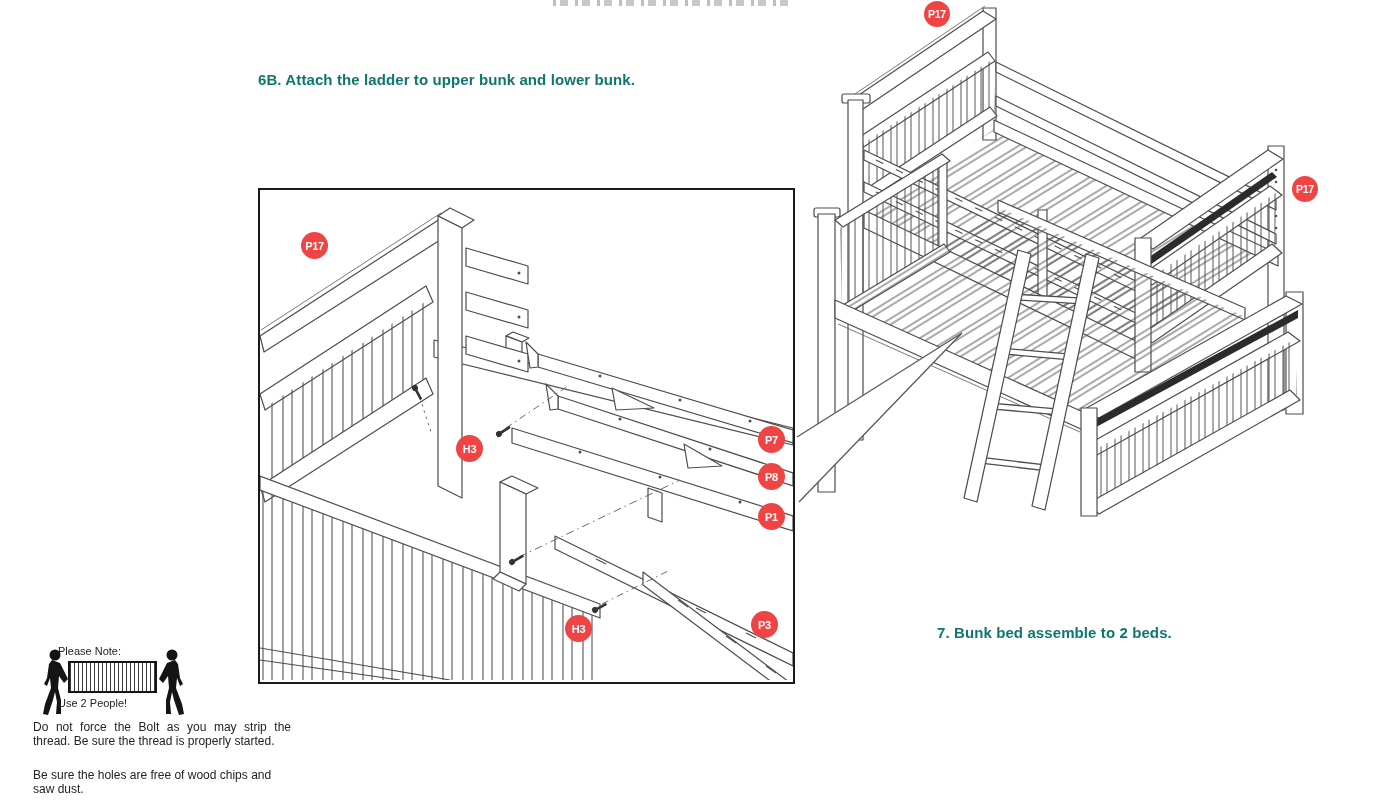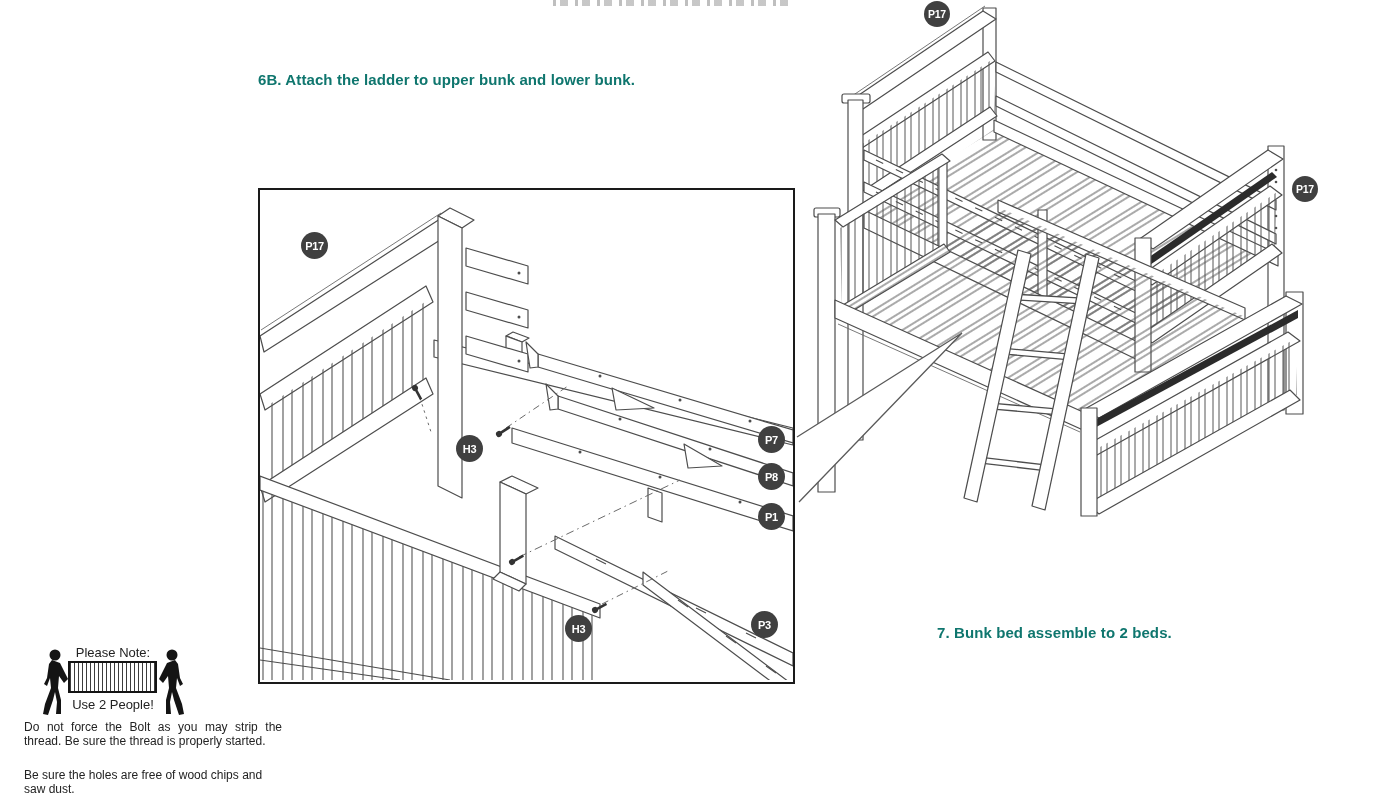--- a/index.html
+++ b/index.html
@@ -11,43 +11,43 @@
   .top-remnant {
     position:absolute; left:553px; top:0; width:238px; height:6px; opacity:.55;
     background:repeating-linear-gradient(90deg,#8a8a8a 0 3px,transparent 3px 7px,#9a9a9a 7px 15px,transparent 15px 22px);
   }
   .step { position:absolute; }
   .step h3 { margin:0 0 4px 0; font-size:15px; font-weight:700; color:#0f766e; letter-spacing:.1px; }
   .ln { font-size:14.6px; line-height:18.4px; color:#232323; }
   .ln.j { text-align:justify; text-align-last:justify; }
   .step-6b { left:258px; top:71px; width:402px; }
   .step-7  { left:937px; top:624px; width:399px; }
-  .warn { position:absolute; left:24px; width:258px; }
+  .warn { position:absolute; left:33px; width:258px; }
   .warn .ln { font-size:12px; line-height:13.8px; }
   .warn-1 { top:721px; } .warn-2 { top:769px; }
 
   .detail-box {
     position:absolute; left:258px; top:188px; width:533px; height:492px;
     border:2.5px solid #1a1a1a; background:#fff;
   }
   .detail-box svg, .bed-svg { position:absolute; left:0; top:0; }
   .bed-wrap { position:absolute; left:790px; top:0; width:587px; height:730px; }
 
   .badge {
-    position:absolute; background:#404040; color:#fff; border-radius:50%;
+    position:absolute; background:#ef4444; color:#fff; border-radius:50%;
     display:flex; align-items:center; justify-content:center;
     font-weight:700; letter-spacing:-0.3px; z-index:5;
   }
   .b27 { width:27px; height:27px; font-size:11px; }
   .b26 { width:26px; height:26px; font-size:10.5px; }
 
   .note-block { position:absolute; left:40px; top:644px; width:148px; height:74px; }
   .note-title, .note-caption {
-    position:absolute; left:18px; width:110px; text-align:center;
-    font-size:13px; color:#222; white-space:nowrap;
+    position:absolute; left:18px; width:110px; 
+    font-size:11px; color:#222; white-space:nowrap;
   }
   .note-title { top:1px; } .note-caption { top:53px; }
   .note-panel {
     position:absolute; left:28px; top:17px; width:89px; height:32px;
     border:2px solid #141414; box-sizing:border-box;
     background:repeating-linear-gradient(90deg,#3c3c3c 0 1px,transparent 1px 4px);
   }
   .person { position:absolute; top:4px; width:28px; height:68px; }
   .person-left { left:1px; } .person-right { left:118px; }
 

